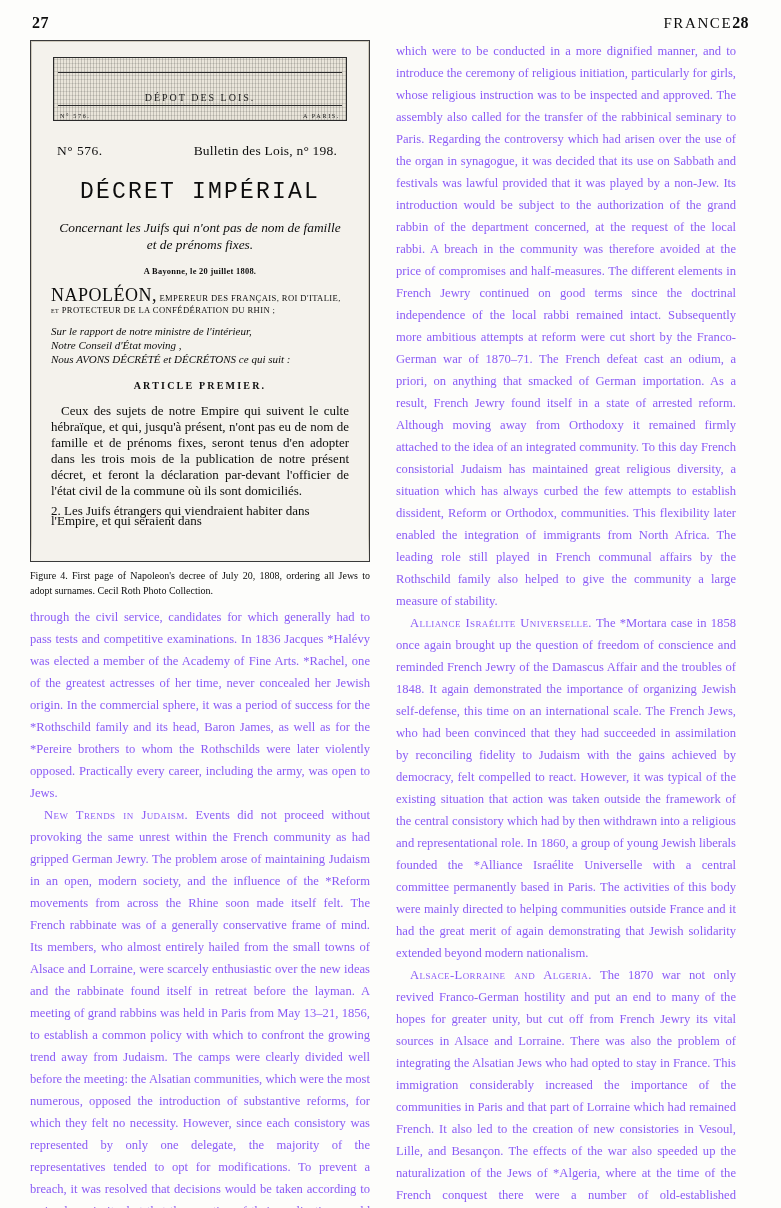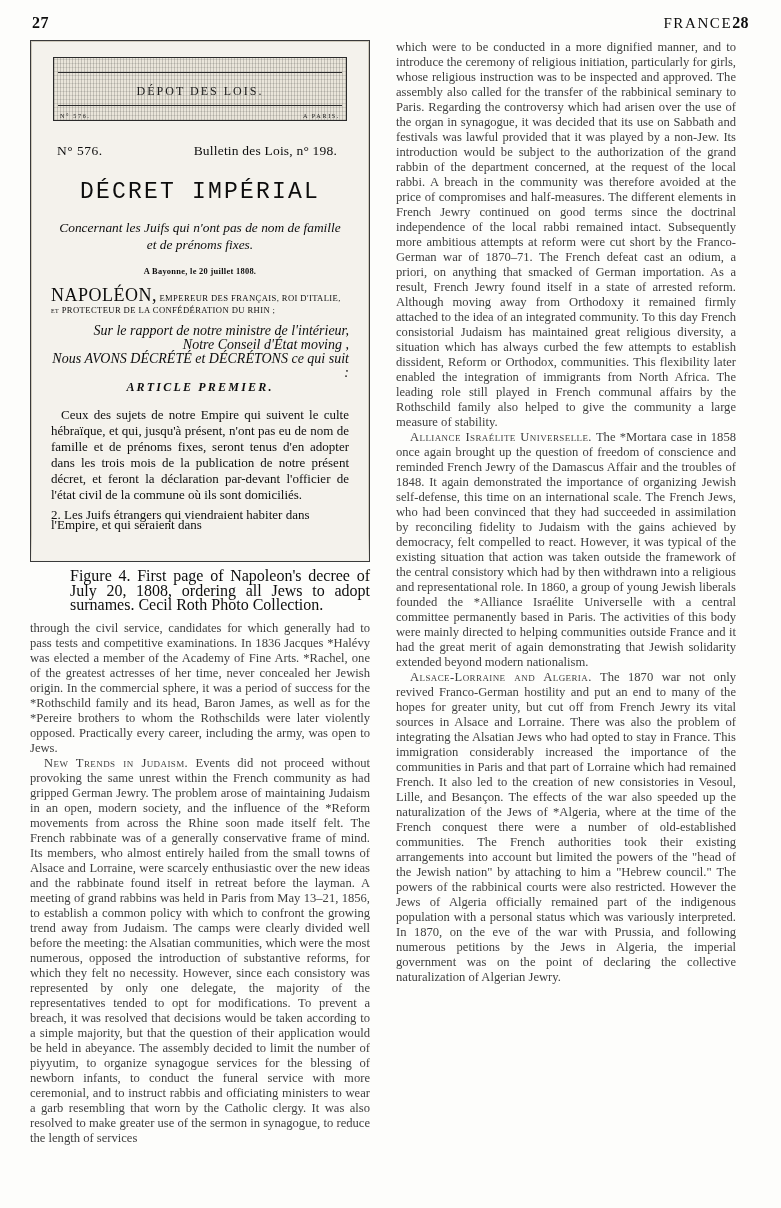--- a/index.html
+++ b/index.html
@@ -54,26 +54,26 @@
   .col {
     width: 340px;
     position: relative;
   }
   .col-left { padding-right: 2px; }
   .col-right { padding-left: 2px; }
 
   p.body {
     margin: 0;
     font-size: 12.6px;
-    line-height: 15px;
+    line-height: 22px;
     text-align: justify;
     text-justify: inter-word;
     hyphens: auto;
     text-indent: 14px;
-    color: #404040;
+    color: #8b5cf6;
   }
   p.body.noindent { text-indent: 0; }
   .sc-head {
     font-variant: small-caps;
     letter-spacing: 0.4px;
   }
 
   
   .figure {
     width: 340px;
@@ -122,22 +122,22 @@
     letter-spacing: 1.6px;
     display: flex;
     justify-content: space-between;
     padding: 0 6px;
     color: #1b1b1b;
     font-family: "Liberation Serif", serif;
   }
   .fac-band .band-center {
     position: absolute;
     left: 0; right: 0;
-    top: 26px;
-    font-size: 12px;
+    top: 34px;
+    font-size: 10px;
     letter-spacing: 2px;
     color: #1b1b1b;
   }
   .fac-bullno {
     display: flex;
     justify-content: space-between;
     align-items: baseline;
     margin: 22px 16px 0 10px;
     font-size: 13.5px;
   }
@@ -178,31 +178,29 @@
     font-variant: small-caps;
     font-size: 8.6px;
     letter-spacing: 0.4px;
   }
   .fac-lines {
     text-align: left;
     padding: 0 4px;
     margin-top: 8px;
   }
   .fac-lines div {
-    font-size: 14px;
+    font-size: 11px;
     line-height: 14px;
     font-style: italic;
-    text-align: right;
   }
   .fac-art {
-    margin-top: 0;
-    font-size: 12px;
+    margin-top: 14px;
+    font-size: 10px;
     letter-spacing: 2.2px;
     font-weight: bold;
-    font-style: italic;
   }
   .fac-para {
     text-align: justify;
     font-size: 13px;
     line-height: 16px;
     padding: 0 4px;
     margin-top: 12px;
     text-indent: 10px;
   }
   .fac-para2 {
@@ -214,24 +212,23 @@
     font-weight: normal;
   }
   .fac-fade {
     position: absolute;
     left: 0; right: 0; bottom: 0;
     height: 26px;
     background: linear-gradient(to bottom, rgba(244,242,236,0), rgba(244,242,236,0.95));
   }
   .figcaption {
     margin-top: 7px;
-    font-size: 16px;
+    font-size: 10px;
     line-height: 14.6px;
     text-align: justify;
-    margin-left: 40px;
   }
 </style>
 </head>
 <body>
 
 <div class="page">
 
   <div class="running-head">
     <span class="folio">27</span>
     <span class="title">FRANCE</span>

